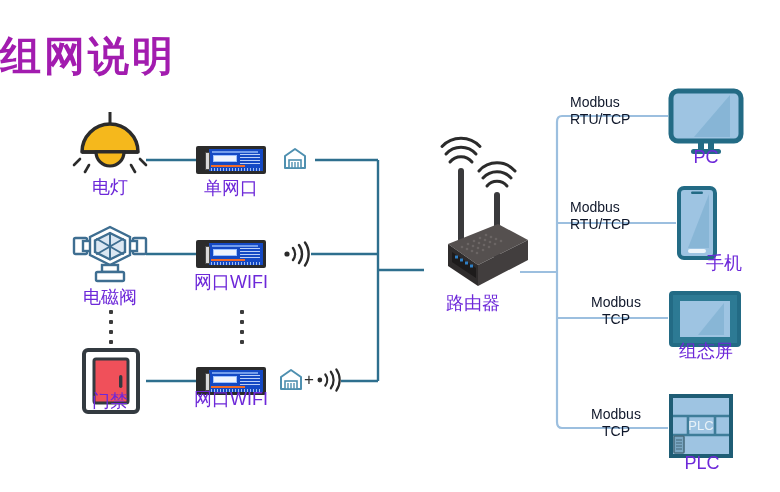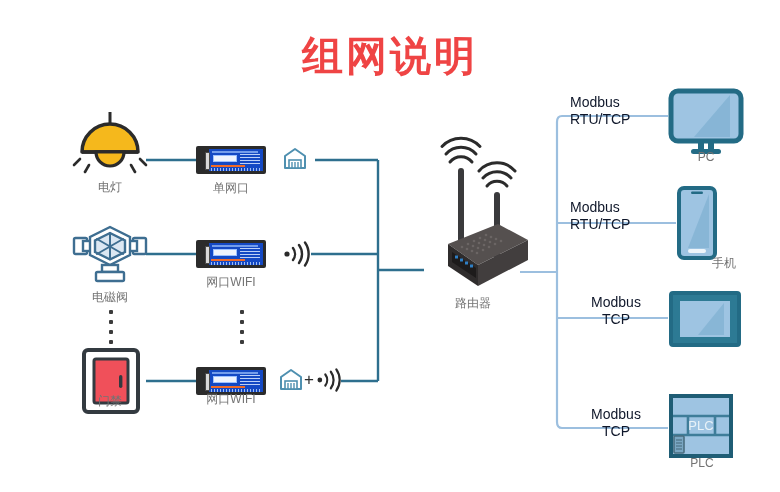--- a/index.html
+++ b/index.html
@@ -7,29 +7,29 @@
     width:780px;height:492px;background:#ffffff;
     font-family:"Liberation Sans","DejaVu Sans",sans-serif;
     overflow:hidden;position:relative;
   }
   #stage{position:relative;width:780px;height:492px;}
 
   .abs{position:absolute;}
 
   
   #title{
-    left:0;top:36px;width:780px;text-align:center;
-    font-size:41px;font-weight:bold;color:#ef4444;
+    left:0;top:36px;width:780px;
+    font-size:41px;font-weight:bold;color:#a21caf;
     letter-spacing:3px;line-height:1;
   }
 
   
   .lbl{
-    position:absolute;text-align:center;color:#737373;
-    font-size:12px;line-height:15px;white-space:nowrap;
+    position:absolute;text-align:center;color:#6d28d9;
+    font-size:18px;line-height:15px;white-space:nowrap;
   }
   .proto{
     position:absolute;color:#0f172a;font-size:14px;line-height:17px;
     text-align:center;white-space:nowrap;
   }
   .proto .l2{display:block;}
 
   
   svg{position:absolute;left:0;top:0;overflow:visible;}
 
@@ -307,20 +307,21 @@
 
   <div class="proto" style="left:566px;top:294px;width:100px">
     <span>Modbus</span>
     <span class="l2">TCP</span>
   </div>
   <svg class="abs" style="left:668px;top:290px;width:74px;height:58px" viewBox="0 0 74 58">
     <rect x="3" y="3" width="68" height="52" rx="2" fill="#2d7a94" stroke="#236b85" stroke-width="4"></rect>
     <rect x="12" y="11" width="50" height="36" fill="#9ec4e2"></rect>
     <path d="M56,13 L30,45 L56,45 Z" fill="#7fb0d2" opacity="0.7"></path>
   </svg>
+  <div class="lbl" style="left:654px;top:344px;width:104px">组态屏</div>
 
   <div class="proto" style="left:566px;top:406px;width:100px">
     <span>Modbus</span>
     <span class="l2">TCP</span>
   </div>
   <svg class="abs" style="left:668px;top:394px;width:66px;height:66px" viewBox="0 0 66 66">
     <rect x="3" y="2" width="60" height="60" fill="#9ec4e2" stroke="#1f5d75" stroke-width="4"></rect>
     <line x1="5" y1="22" x2="61" y2="22" stroke="#3e7d99" stroke-width="2.6"></line>
     <line x1="5" y1="41" x2="61" y2="41" stroke="#3e7d99" stroke-width="2.6"></line>
     <line x1="20" y1="22" x2="20" y2="41" stroke="#3e7d99" stroke-width="2.6"></line>

